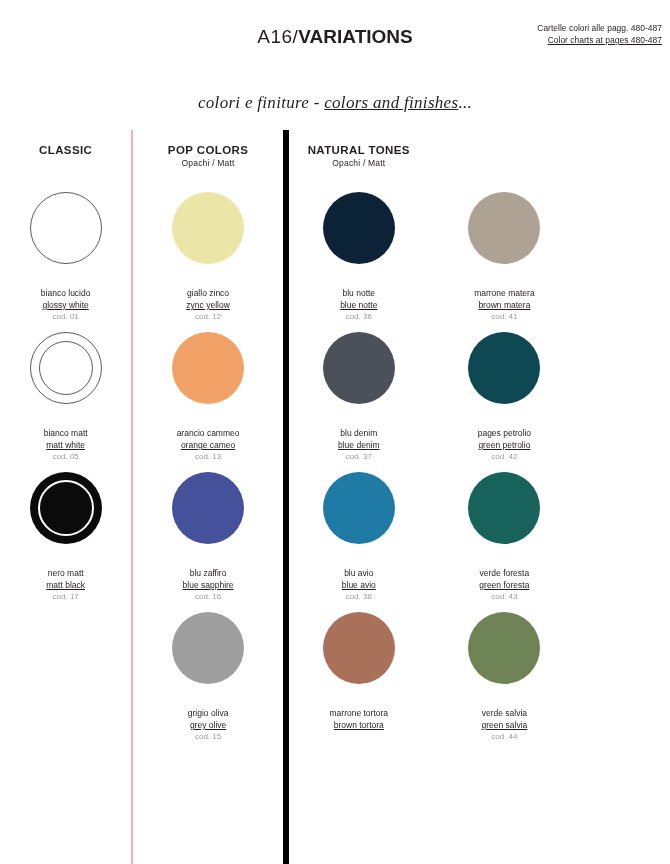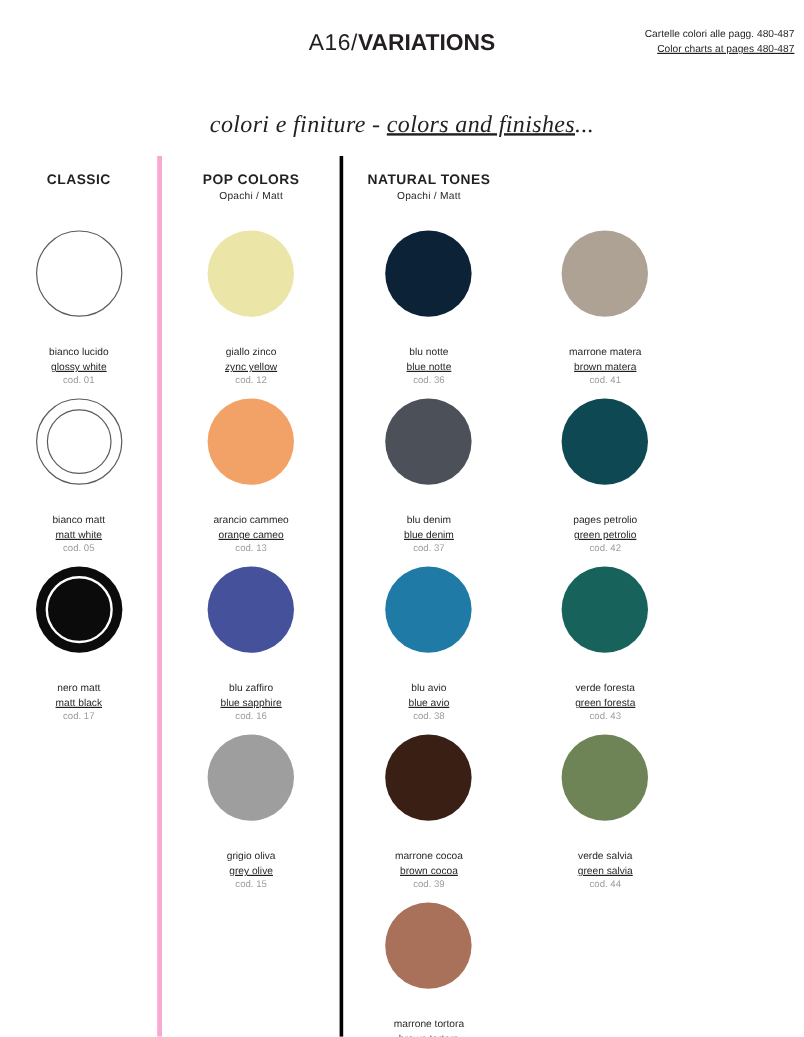--- a/index.html
+++ b/index.html
@@ -41,41 +41,41 @@
   }
   .ref-block .line2 { text-decoration: underline; }
 
   .subtitle {
     position: absolute;
     left: 0; right: 0;
     top: 93px;
     text-align: center;
     font-family: "Liberation Serif", serif;
     font-style: italic;
-    font-size: 20px;
+    font-size: 17px;
     letter-spacing: 0.3px;
   }
   .subtitle .u { text-decoration: underline; }
 
   
   .grid {
     position: absolute;
     top: 130px;
     left: 0;
     width: 580px;
     height: 734px;
     display: flex;
   }
   .col {
     position: relative;
     height: 734px;
   }
   .col.c1 { width: 152px; }
-  .col.c2 { width: 175px; border-left: 4px solid #f9a8d4; }
-  .col.c3 { width: 168px; border-left: 3px solid #000000; }
+  .col.c2 { width: 175px; border-left: 2px solid #f9a8d4; }
+  .col.c3 { width: 168px; border-left: 6px solid #000000; }
   .col.c4 { width: 175px; }
 
   .col-head {
     text-align: center;
     padding-top: 14px;
   }
   .col-head .name {
     font-size: 11.5px;
     font-weight: bold;
     letter-spacing: 0.4px;
@@ -249,28 +249,20 @@
         </div>
         <div class="swatch">
           <div class="disc " style="background: rgb(31, 123, 166);"></div>
           <div class="labels">
             <div class="it">blu avio</div>
             <div class="en">blue avio</div>
             <div class="cod">cod. 38</div>
           </div>
         </div>
         <div class="swatch">
-          <div class="disc " style="background: rgb(58, 31, 20);"></div>
-          <div class="labels">
-            <div class="it">marrone cocoa</div>
-            <div class="en">brown cocoa</div>
-            <div class="cod">cod. 39</div>
-          </div>
-        </div>
-        <div class="swatch">
           <div class="disc " style="background: rgb(169, 112, 90);"></div>
           <div class="labels">
             <div class="it">marrone tortora</div>
             <div class="en">brown tortora</div>
             <div class="cod"></div>
           </div>
         </div>
       </div>
     </div>
     <div class="col c4">

